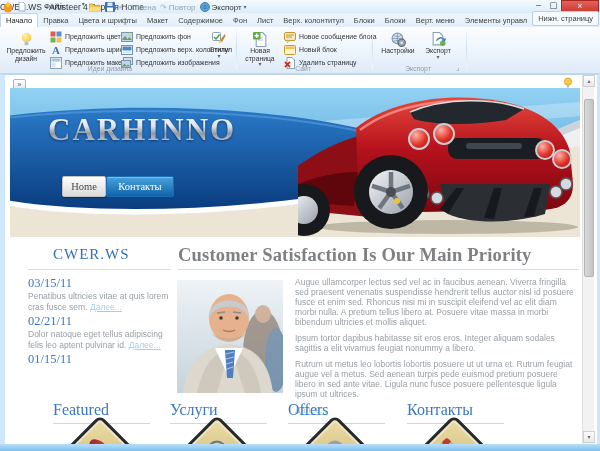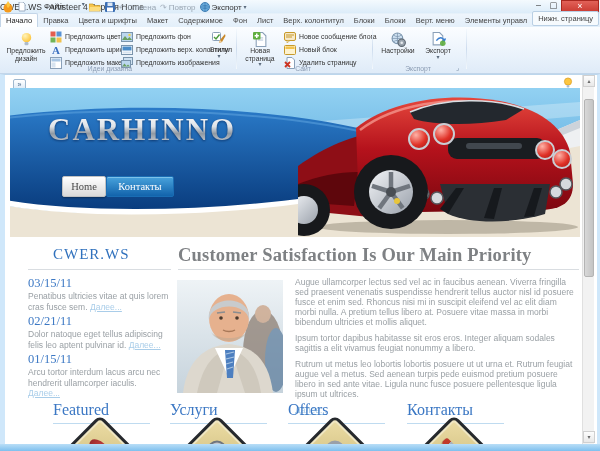--- a/index.html
+++ b/index.html
@@ -368,21 +368,20 @@
     <div class="abs sb-title">CWER.WS</div>
     <div class="abs hr" style="left:23px;top:194px;width:143px"></div>
 
     <div class="abs post-date" style="left:23px;top:201px">03/15/11</div>
     <p class="abs post-text" style="left:23px;top:216px;width:143px"><span>Penatibus ultricies vitae at quis lorem cras fusce sem.</span> <a class="morelink">Далее...</a></p>
 
     <div class="abs post-date" style="left:23px;top:239px">02/21/11</div>
     <p class="abs post-text" style="left:23px;top:254px;width:143px"><span>Dolor natoque eget tellus adipiscing felis leo aptent pulvinar id.</span> <a class="morelink">Далее...</a></p>
 
     <div class="abs post-date" style="left:23px;top:277px">01/15/11</div>
-    <p class="abs post-text" style="left:23px;top:292px;width:143px"><span>Arcu tortor interdum lacus arcu nec hendrerit ullamcorper iaculis.</span> <a class="morelink">Далее...</a></p>
 
     <h1 class="abs content-h1">Customer Satisfaction Is Our Main Priority</h1>
     <div class="abs hr" style="left:173px;top:194px;width:401px"></div>
 
     <svg class="abs" style="left:172px;top:205px" width="106" height="113" viewBox="0 0 106 113">
       <defs>
           <linearGradient id="phbg" x1="0" y1="0" x2="0" y2="1">
             <stop offset="0" stop-color="#eef3f6"></stop>
             <stop offset="1" stop-color="#c6d3dc"></stop>
           </linearGradient>

